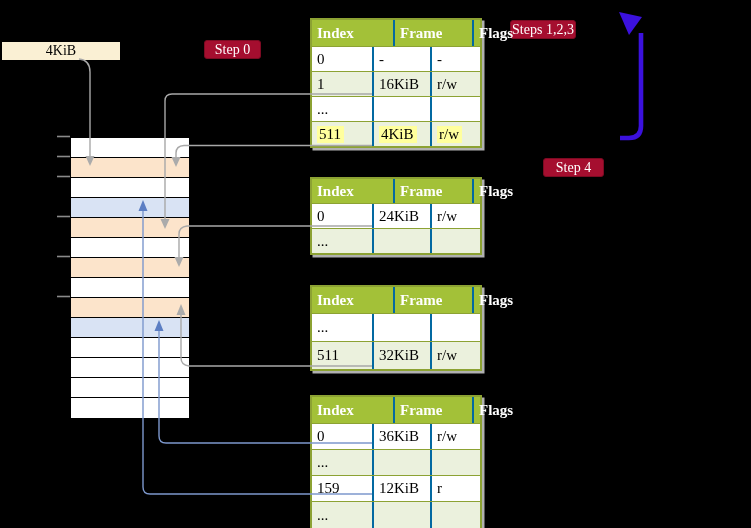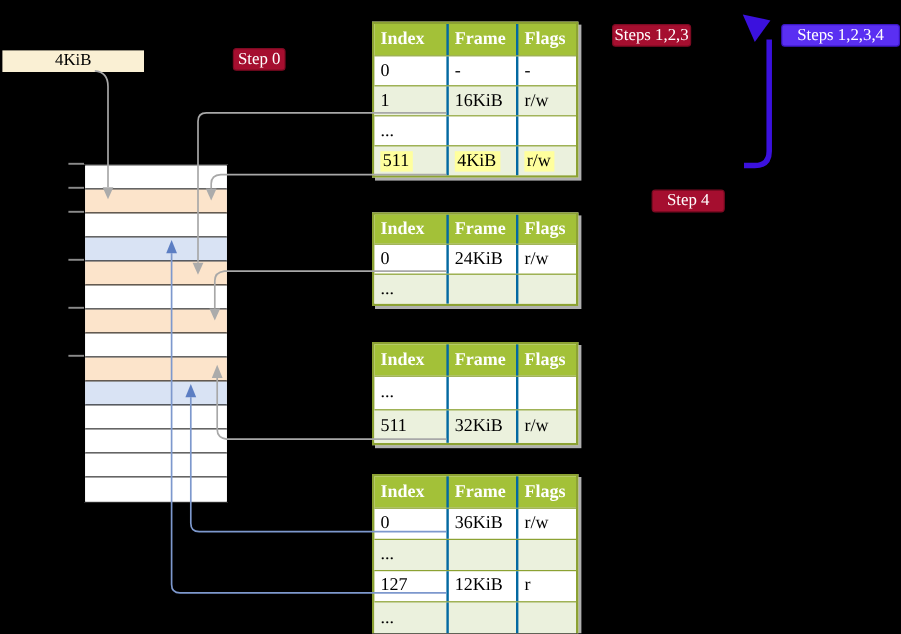--- a/index.html
+++ b/index.html
@@ -24,21 +24,21 @@
   
   .badge {
     position: absolute; height: 19px;
     border-radius: 3px;
     color: #fff; font-size: 14px;
     display: flex; align-items: center; justify-content: center;
     white-space: nowrap;
   }
   .badge.red  { background: #a50e2f; border: 1px solid #7c0a22; }
   .badge.blue { background: #5a2ff2; border: 1px solid #3a17c4; }
-  #badge-step0     { left: 194px; top: 40px;  width: 44px; }
+  #badge-step0     { left: 204px; top: 40px;  width: 57px; }
   #badge-steps123  { left: 510px; top: 20px;  width: 66px; }
   #badge-steps1234 { left: 651px; top: 20px;  width: 99px; }
   #badge-step4     { left: 519px; top: 158px; width: 61px; margin-left: 24px; }
 
   
   .memcol {
     position: absolute; left: 70px; top: 137px;
     width: 120px;
     border: 1px solid #000;
     background: #fff;
@@ -58,21 +58,21 @@
   }
   .t-row { display: grid; grid-template-columns: 60px 58px 50px; }
   .t-row .t-cell:nth-child(2), .t-row .t-cell:nth-child(3) { border-left: 2px solid #0369a1; }
   .t-body .t-row { border-top: 1px solid #8ca233; }
   .t-cell {
     display: flex; align-items: center;
     padding-left: 5px;
     font-size: 15px; color: #000;
     overflow: hidden;
   }
-  .t-head { background: #a3c138; }
+  .t-head { background: #a3c138; gap: 21px; }
   .t-head .t-cell { color: #fff; font-weight: bold; }
   .t-row.shade { background: #ebf1dd; }
   .mark { background: #ffff9d; padding: 0 3px 0 2px; }
 
   #t1 .t-head { height: 26px; } #t1 .t-body .t-row { height: 25px; }
   #t2 .t-head { height: 24px; } #t2 .t-body .t-row { height: 25px; }
   #t3 .t-head { height: 26px; } #t3 .t-body .t-row { height: 28px; }
   #t4 .t-head { height: 26px; } #t4 .t-body .t-row { height: 26px; }
   #t4 .t-body .t-row:last-child { height: 27px; }
   #t1 { top: 18px; }
@@ -87,21 +87,20 @@
 <body>
 
 <div id="canvas">
 
   <div class="frame-label">
     <span>4KiB</span>
   </div>
 
   <div class="badge red" id="badge-step0">Step 0</div>
   <div class="badge red" id="badge-steps123">Steps 1,2,3</div>
-  <div class="badge blue" id="badge-steps1234">Steps 1,2,3,4</div>
   <div class="badge red" id="badge-step4">Step 4</div>
 
   <div class="memcol">
     <div class="mrow frame-free"></div>
     <div class="mrow frame-table"></div>
     <div class="mrow frame-free"></div>
     <div class="mrow frame-page"></div>
     <div class="mrow frame-table"></div>
     <div class="mrow frame-free"></div>
     <div class="mrow frame-table"></div>
@@ -201,21 +200,21 @@
         <div class="t-cell">0</div>
         <div class="t-cell">36KiB</div>
         <div class="t-cell">r/w</div>
       </div>
       <div class="t-row shade">
         <div class="t-cell">...</div>
         <div class="t-cell"></div>
         <div class="t-cell"></div>
       </div>
       <div class="t-row">
-        <div class="t-cell">127</div>
+        <div class="t-cell">159</div>
         <div class="t-cell">12KiB</div>
         <div class="t-cell">r</div>
       </div>
       <div class="t-row shade">
         <div class="t-cell">...</div>
         <div class="t-cell"></div>
         <div class="t-cell"></div>
       </div>
     </div>
   </div>

